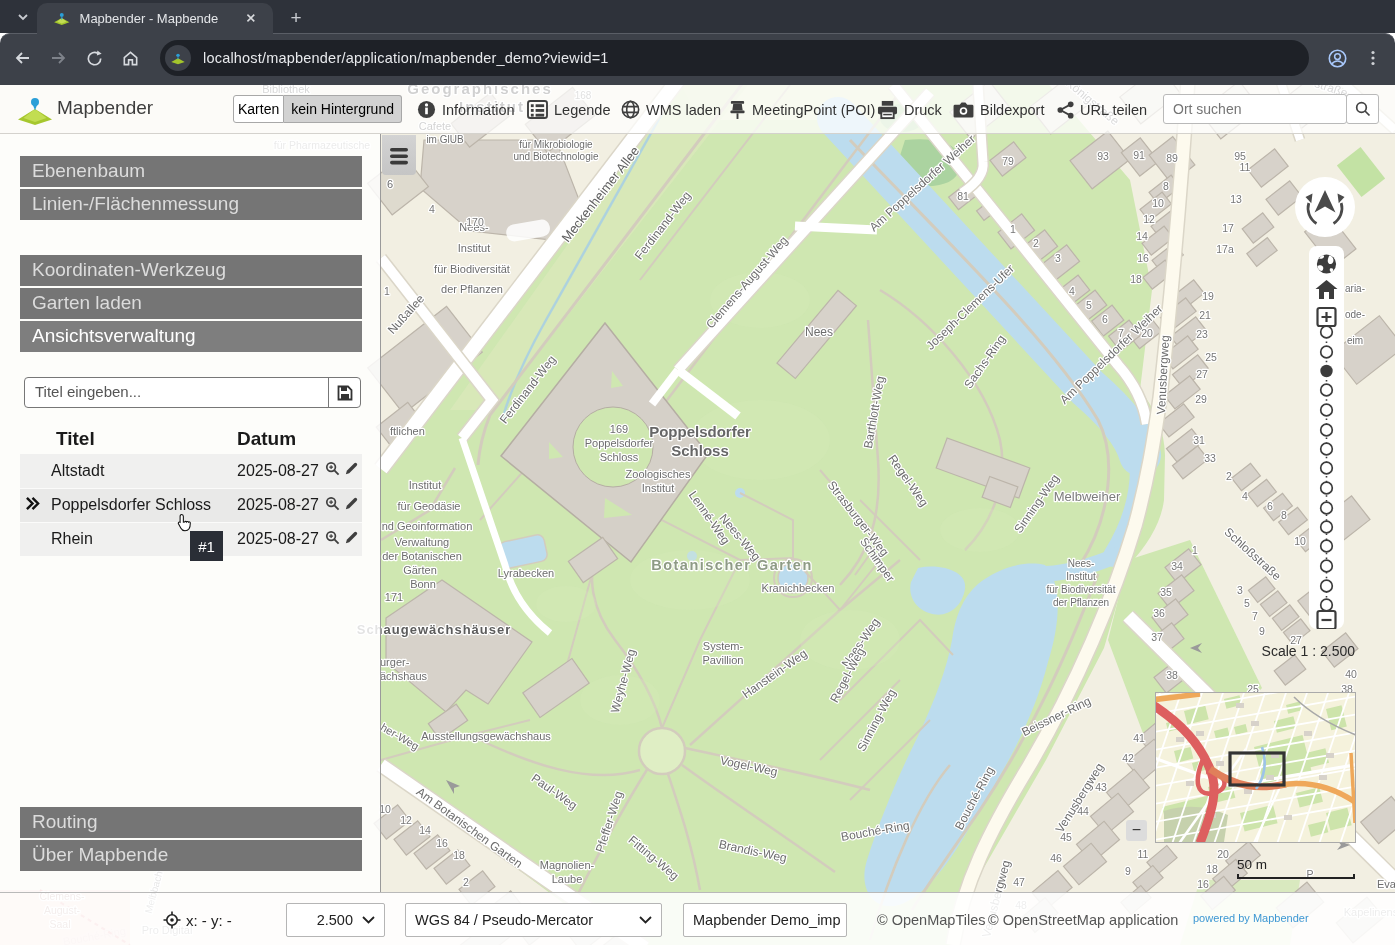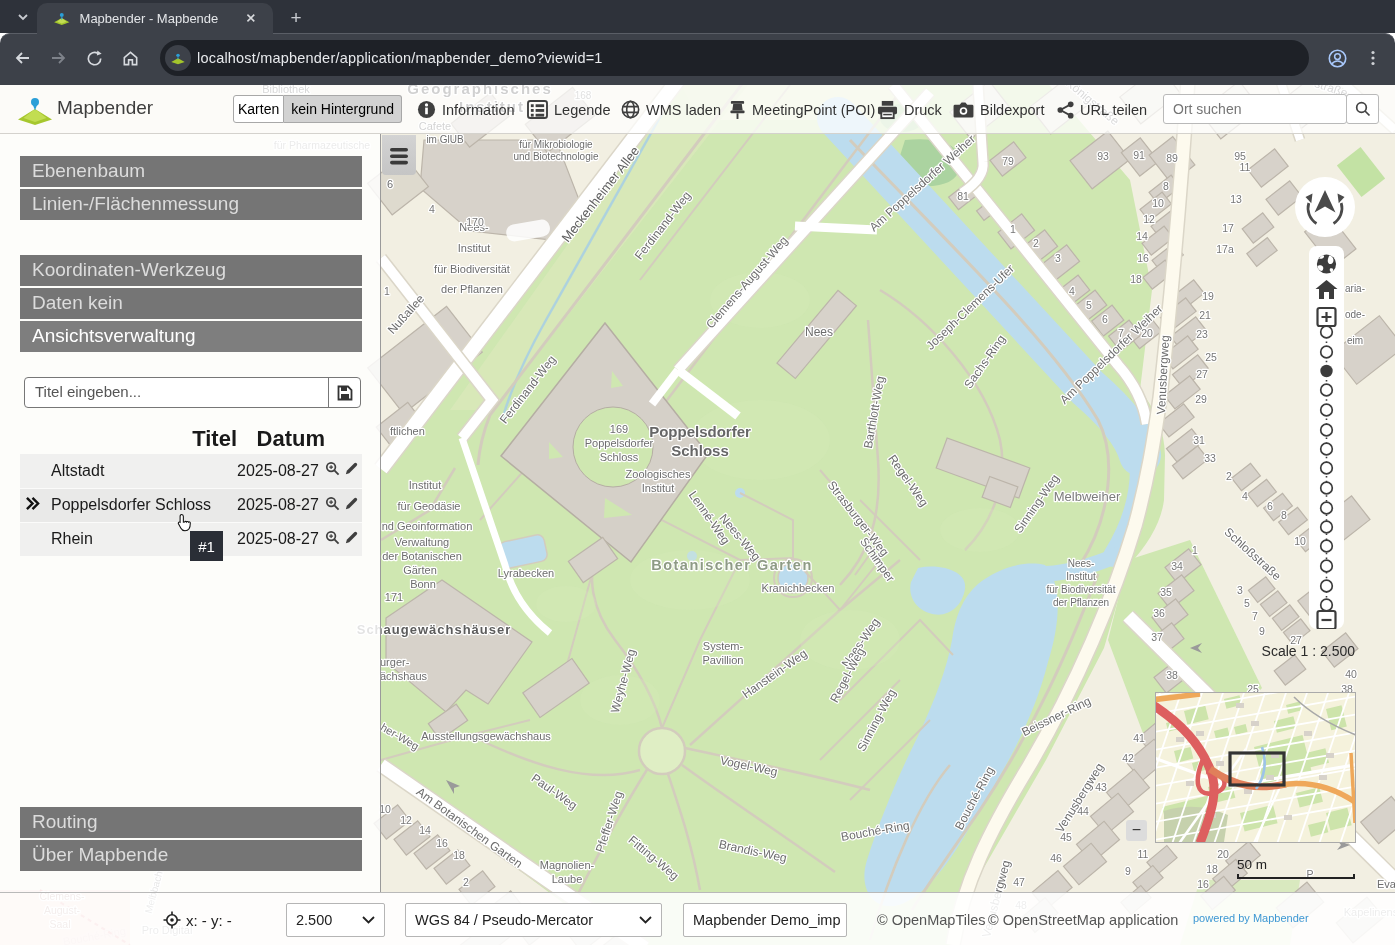--- a/index.html
+++ b/index.html
@@ -6,34 +6,34 @@
 
 #tabstrip{position:absolute;left:0;top:0;width:100%;height:33px;background:#2e323a}
 #tab{position:absolute;left:37px;top:3px;width:236px;height:30px;background:#3d4149;border-radius:10px 10px 0 0;display:flex;align-items:center;padding:0 16px;color:#e4e6e9;font-size:13px}
 #tab .title{white-space:nowrap;overflow:hidden;width:168px;margin-left:9px;-webkit-mask-image:linear-gradient(90deg,#000 85%,transparent)}
 #tabchev{position:absolute;left:10px;top:5px;width:26px;height:24px;color:#c8cbd0;display:flex;align-items:center;justify-content:center}
 #newtab{position:absolute;left:283px;top:6px;width:26px;height:24px;color:#c8cbd0;font-size:19px;display:flex;align-items:center;justify-content:center;font-weight:300}
 #btoolbar{position:absolute;left:0;top:33px;width:100%;height:52px;background:#3d4149;border-top:1px solid #5a5e66;border-radius:10px 10px 0 0}
 .navic{position:absolute;top:44px;width:28px;height:28px;display:flex;align-items:center;justify-content:center}
 #urlbar{position:absolute;left:160px;top:40px;width:1149px;height:36px;border-radius:18px;background:#1e2127;display:flex;align-items:center}
 #urlfav{width:26px;height:26px;border-radius:13px;background:#3d4149;margin-left:5px;display:flex;align-items:center;justify-content:center}
-#urltext{color:#e8eaed;font-size:14.5px;margin-left:6px;letter-spacing:.2px}
+#urltext{color:#e8eaed;font-size:14.5px;margin-left:12px;letter-spacing:.2px}
 
 #map{position:absolute;left:0;top:80px;width:1395px;height:865px}
 
 #mtoolbar{position:absolute;left:0;top:85px;width:100%;height:49px;background:rgba(255,255,255,.74);border-bottom:1px solid #d4d2cd}
 #sidebar{position:absolute;left:0;top:134px;width:381px;height:758px;background:rgba(255,255,255,.83);border-right:1px solid #9a9a9a}
 #footer{position:absolute;left:0;top:892px;width:100%;height:53px;background:rgba(255,255,255,.88);border-top:1px solid #b9b9b9;font-size:15px;color:#333}
 .acc{position:absolute;left:20px;width:342px;height:31px;background:#757575;color:#dcdcdc;font-size:19px;line-height:30px;padding-left:12px}
 .acc.active{background:#7e7e7e;color:#fff}
 #vtitle{position:absolute;left:24px;top:377px;width:337px;height:31px;border:1.5px solid #777;border-radius:4px;background:#fff;display:flex}
 #vtitle .ph{flex:1;font-size:15px;color:#555;line-height:28px;padding-left:10px}
 #vtitle .save{width:32px;border-left:1.5px solid #777;display:flex;align-items:center;justify-content:center}
 table.views{position:absolute;left:20px;top:424px;width:342px;border-collapse:collapse;font-size:16px;color:#1a1a1a;table-layout:fixed}
-table.views th{text-align:right;font-size:22px;height:30px;vertical-align:middle}
+table.views th{text-align:left;font-size:19px;height:30px;vertical-align:middle}
 table.views td{height:34px;vertical-align:middle;white-space:nowrap;overflow:visible}
 table.views tr.vr{border-bottom:1.5px solid #fbfbfa}
 tr.r1{background:#f0f0ef} tr.r2{background:#e9e9e8} tr.r3{background:#f0f0ef}
 .ticons{white-space:nowrap}
 #tooltip{position:absolute;left:190px;top:531px;width:33px;height:30px;background:#2a2e36;color:#fff;font-size:15px;display:flex;align-items:center;justify-content:center}
 
 .tbtn{position:absolute;top:96px;height:27px;font-size:14.5px;color:#333;display:flex;align-items:center}
 .tbtn svg{margin-right:6px}
 #segm{position:absolute;left:233px;top:95px;height:28px;display:flex;font-size:14px;white-space:nowrap}
 #segm .sa{border:1px solid #a8a8a8;background:#fff;padding:0 4px;line-height:26px;border-radius:3px 0 0 3px}
@@ -556,21 +556,21 @@
 <div id="osbtn">
       <svg width="16" height="16" viewBox="0 0 16 16">
         <circle cx="6.5" cy="6.5" r="4.8" stroke="#444" stroke-width="1.7" fill="none"></circle>
         <path d="M10 10 L14.5 14.5" stroke="#444" stroke-width="1.7"></path>
       </svg>
     </div>
 
 <div class="acc" style="top:156px">Ebenenbaum</div>
 <div class="acc" style="top:189px">Linien-/Flächenmessung</div>
 <div class="acc" style="top:255px">Koordinaten-Werkzeug</div>
-<div class="acc" style="top:288px">Daten kein</div>
+<div class="acc" style="top:288px">Garten laden</div>
 <div class="acc active" style="top:321px">Ansichtsverwaltung</div>
 <div class="acc" style="top:807px">Routing</div>
 <div class="acc" style="top:840px">Über Mapbende</div>
 
 <div id="vtitle">
       <div class="ph">Titel eingeben...</div>
       <div class="save">
         <svg width="16" height="16" viewBox="0 0 16 16">
           <path d="M1.5 1.5 H11 L14.5 5 V14.5 H1.5 Z" fill="none" stroke="#333" stroke-width="1.8"></path>
           <rect x="4" y="1.5" width="6" height="4.5" fill="#333"></rect>
@@ -769,21 +769,21 @@
 
 <svg width="18" height="18" viewBox="0 0 18 18" style="position:absolute;left:163px;top:911px">
       <g stroke="#222" stroke-width="1.6" fill="none">
         <circle cx="9" cy="9" r="5.2"></circle>
         <circle cx="9" cy="9" r="1" fill="#222"></circle>
         <path d="M9 .5 V4 M9 14 V17.5 M.5 9 H4 M14 9 H17.5"></path>
       </g>
     </svg>
 <div style="position:absolute;left:186px;top:912px;font-size:15px;color:#222">x: - y: -</div>
 <div class="fsel" style="left:286px;width:99px">
-      <span style="flex:1;margin-right:9px">2.500</span>
+      <span style="flex:1;text-align:right;margin-right:9px">2.500</span>
       <svg width="13" height="8" viewBox="0 0 13 8">
         <path d="M1 1 L6.5 6.5 L12 1" stroke="#222" stroke-width="1.8" fill="none"></path>
       </svg>
     </div>
 <div class="fsel" style="left:405px;width:257px">
       <span>WGS 84 / Pseudo-Mercator</span>
       <svg width="13" height="8" viewBox="0 0 13 8">
         <path d="M1 1 L6.5 6.5 L12 1" stroke="#222" stroke-width="1.8" fill="none"></path>
       </svg>
     </div>

